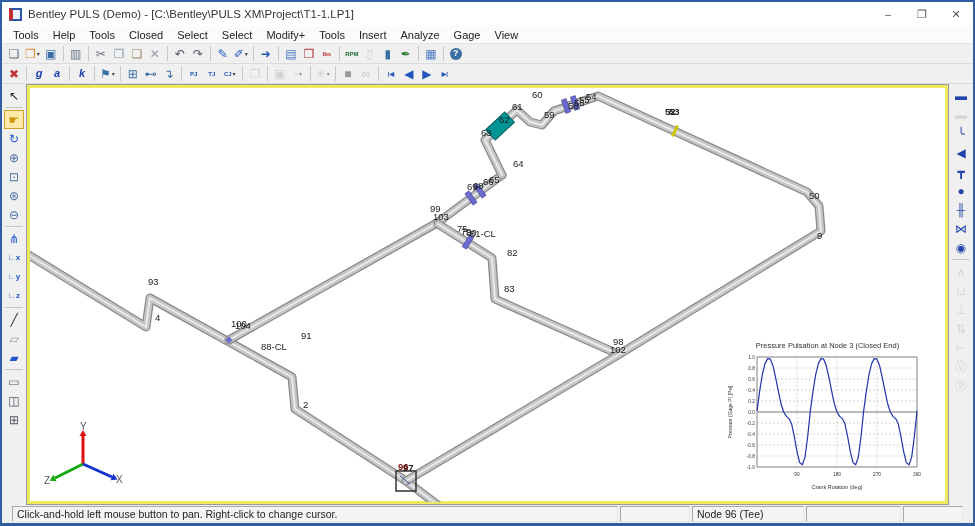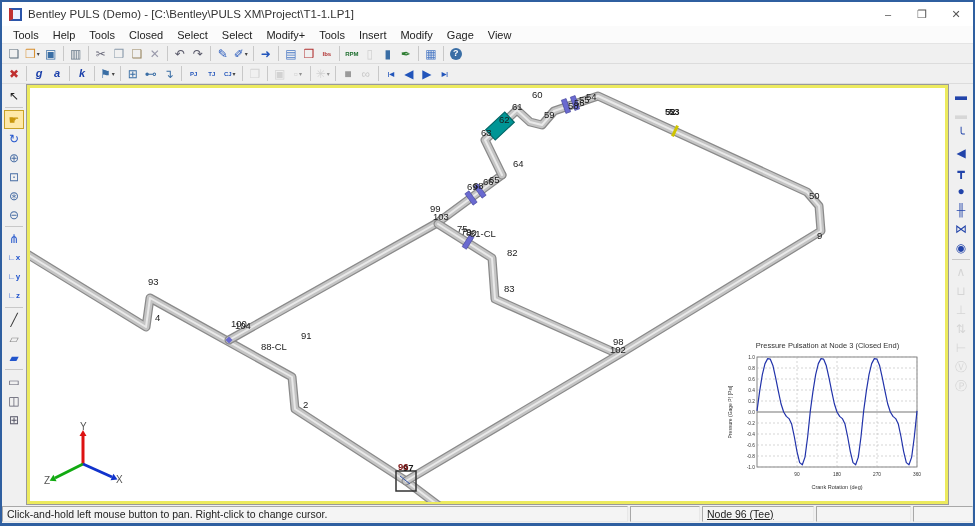--- a/index.html
+++ b/index.html
@@ -37,25 +37,25 @@
     border:1px solid transparent; font-size:12px; line-height:1; }
   .side-btn.active { background:#ffe9a8; border-color:#c9a227; }
   .side-btn .glyph.txt { font-size:8px; font-weight:bold; }
   .side-btn.disabled { opacity:.5; }
   .side-sep { width:18px; height:1px; background:#c8c8c8; margin:2px 0; }
   #canvas-wrap { flex:1 1 auto; border:1px solid #9a9a9a; outline:none; position:relative; background:#fff;
     box-shadow:inset 0 0 0 3px #ecea5e; overflow:hidden; }
   #pipe-svg { position:absolute; left:3px; top:3px; }
   #chart-inset { position:absolute; background:#fff; }
   
-  #statusbar { height:18px; background:#f0f0f0; display:flex; align-items:stretch; gap:2px; padding:1px 0; flex:0 0 auto; }
+  #statusbar { height:18px; background:#f0f0f0; display:flex; align-items:stretch; gap:2px; padding:1px 10px; flex:0 0 auto; }
   .status-panel { border:1px solid; border-color:#a8a8a8 #e8e8e8 #e8e8e8 #a8a8a8; background:#f4f4f4;
     font-size:10.5px; color:#222; display:flex; align-items:center; padding:0 4px; white-space:nowrap; overflow:hidden; }
   #status-msg { flex:1 1 auto; }
-  .status-small { flex:0 0 auto;text-decoration:underline; }
+  .status-small { flex:0 0 auto; }
 </style>
 </head>
 <body>
 
 <div id="app">
   <div id="titlebar">
     <div id="app-icon"></div>
     <span id="title-text">Bentley PULS (Demo) - [C:\Bentley\PULS XM\Project\T1-1.LP1]</span>
     <div id="win-controls">
       <div class="win-btn">–</div>
@@ -66,21 +66,21 @@
   <div id="menubar">
       <div class="menu-item">Tools</div>
       <div class="menu-item">Help</div>
       <div class="menu-item">Tools</div>
       <div class="menu-item">Closed</div>
       <div class="menu-item">Select</div>
       <div class="menu-item">Select</div>
       <div class="menu-item">Modify+</div>
       <div class="menu-item">Tools</div>
       <div class="menu-item">Insert</div>
-      <div class="menu-item">Modify</div>
+      <div class="menu-item">Analyze</div>
       <div class="menu-item">Gage</div>
       <div class="menu-item">View</div>
     </div>
   <div class="toolbar" id="toolbar1">
       <div class="tb-btn">
         <span class="glyph" style="color: rgb(90, 107, 122);">❏</span>
       </div>
       <div class="tb-btn">
         <span class="glyph" style="color: rgb(216, 144, 48);">❒</span>
         <span class="dd">▾</span>

